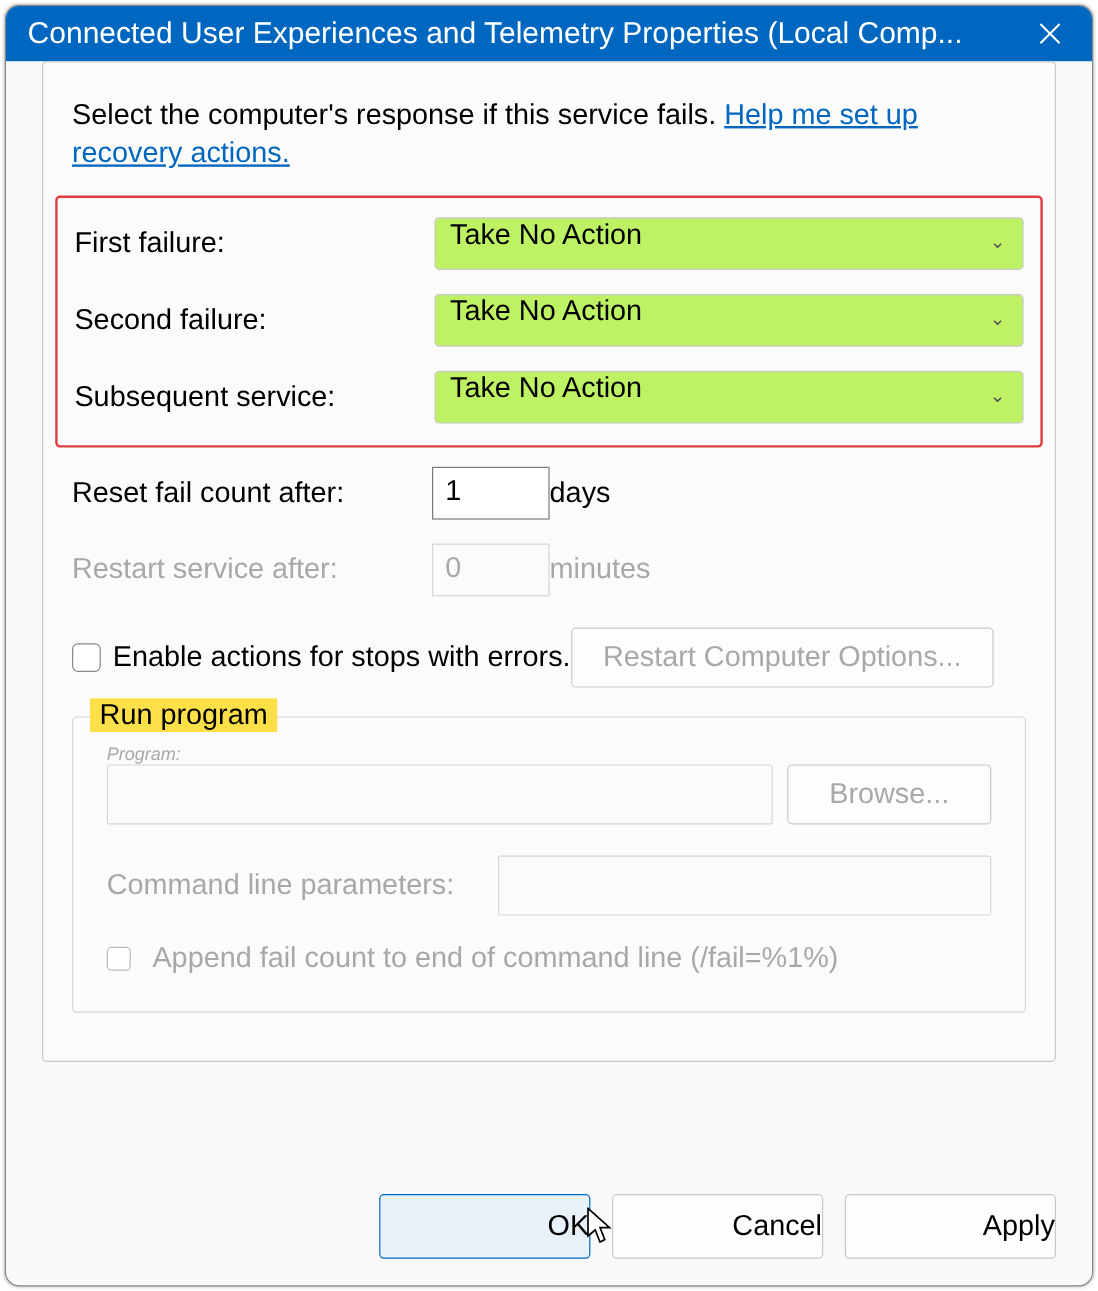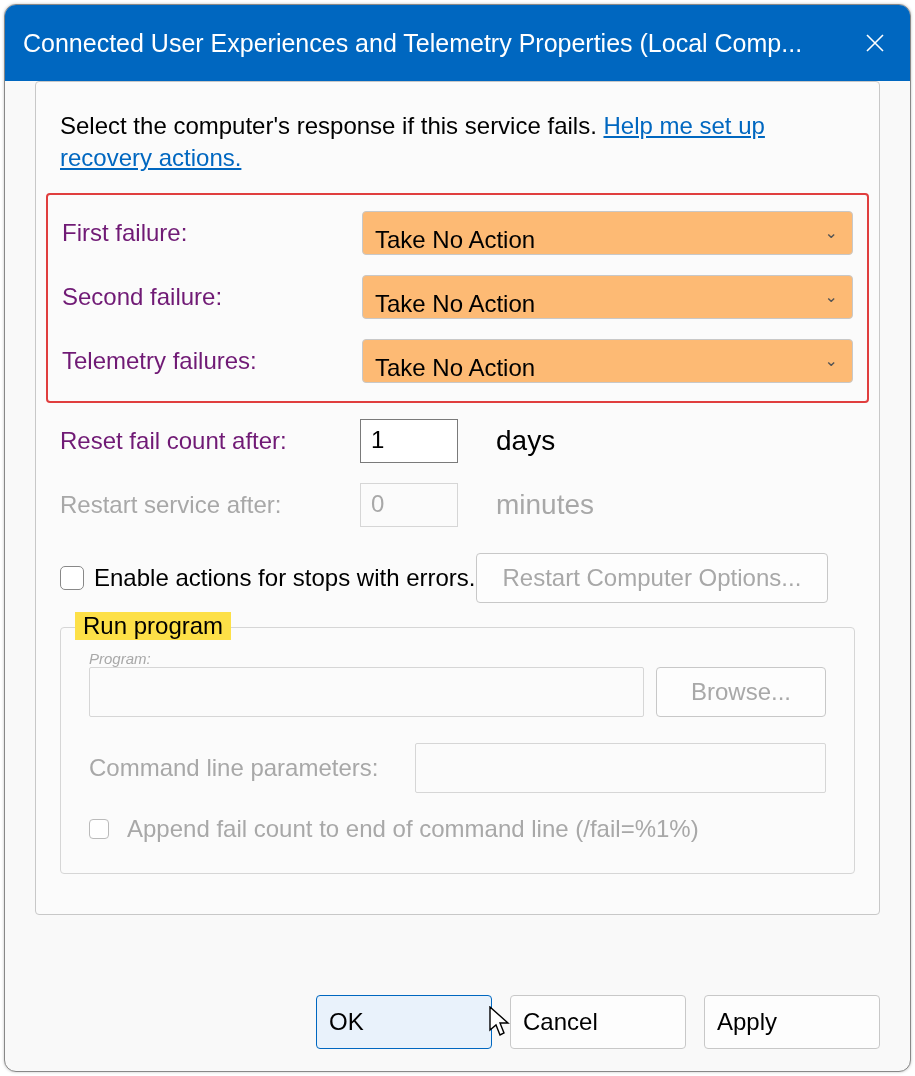--- a/index.html
+++ b/index.html
@@ -17,21 +17,21 @@
     width: 907px; height: 1068px;
     border: 1px solid #888;
     border-radius: 12px;
     background: #f9f9f9;
     overflow: hidden;
     box-shadow: 0 0 3px rgba(0,0,0,.25);
   }
 
   
   .titlebar {
-    height: 76px;
+    height: 46px;
     background: #0067c0;
     color: #fff;
     display: flex;
     align-items: center;
     padding: 0 0 0 18px;
   }
   .titlebar .title {
     font-size: 25px;
     flex: 1;
     white-space: nowrap;
@@ -99,31 +99,31 @@
     padding: 16px 14px 18px 14px;
   }
 
   .row {
     display: flex;
     align-items: center;
     margin-bottom: 20px;
     font-size: 24px;
   }
   .row:last-child { margin-bottom: 0; }
-  .row .label { width: 300px; color: #701a75; }
+  .row .label { width: 300px; color: #000000; }
   .row .label.disabled, .disabled { color: #a8a8a8; }
 
   .combo {
     flex: 1;
     height: 44px;
     border: 1.5px solid #c8c8c8;
     border-radius: 4px;
-    background: #fdba74;
+    background: #bef264;
     display: flex;
-    align-items: flex-end;
+    align-items: flex-start;
     padding: 0 12px;
     font-size: 24px;
     position: relative;
     cursor: pointer;
   }
   .combo .caret {
     position: absolute;
     right: 14px; top: 50%;
     transform: translateY(-55%);
     font-size: 16px;
@@ -135,21 +135,21 @@
     width: 98px; height: 44px;
     border: 1.5px solid #7a7a7a;
     background: #fff;
     font-size: 24px; padding: 0 10px;
   }
   .num-input.disabled {
     border-color: #d6d6d6;
     color: #a8a8a8;
     background: #fbfbfb;
   }
-  .unit { margin-left: 38px; font-size: 28px; }
+  .unit { font-size: 24px; }
 
   .chk-row {
     display: flex; align-items: center;
     margin-top: 26px; margin-bottom: 14px;
   }
   .chkbox {
     width: 24px; height: 24px;
     border: 1.5px solid #888;
     border-radius: 5px;
     margin-right: 10px;
@@ -196,21 +196,21 @@
   .prog-row .textfield { flex: 1; }
   .cmd-row { display: flex; align-items: center; gap: 37px; margin-bottom: 22px; }
   .cmd-row .textfield { flex: 1; max-width: 420px; }
 
   
   .buttons {
     position: absolute;
     bottom: 22px; right: 30px;
     display: flex; gap: 18px;
   }
-  .buttons .btn { width: 176px; text-align: left; padding: 12px 12px; }
+  .buttons .btn { width: 176px; text-align: right; padding: 12px 0; }
 
   
   .cursor {
     position: absolute;
     left: 484px; top: 1001px;
     pointer-events: none;
   }
 </style>
 </head>
 <body>
@@ -242,21 +242,21 @@
         </div>
       </div>
       <div class="row">
         <div class="label">Second failure:</div>
         <div class="combo">
           <span class="value">Take No Action</span>
           <span class="caret">⌄</span>
         </div>
       </div>
       <div class="row">
-        <div class="label">Telemetry failures:</div>
+        <div class="label">Subsequent service:</div>
         <div class="combo">
           <span class="value">Take No Action</span>
           <span class="caret">⌄</span>
         </div>
       </div>
     </div>
 
     <div class="row">
       <div class="label">Reset fail count after:</div>
       <div class="num-input"><span style="display:inline-block;padding-top:6px">1</span></div>

